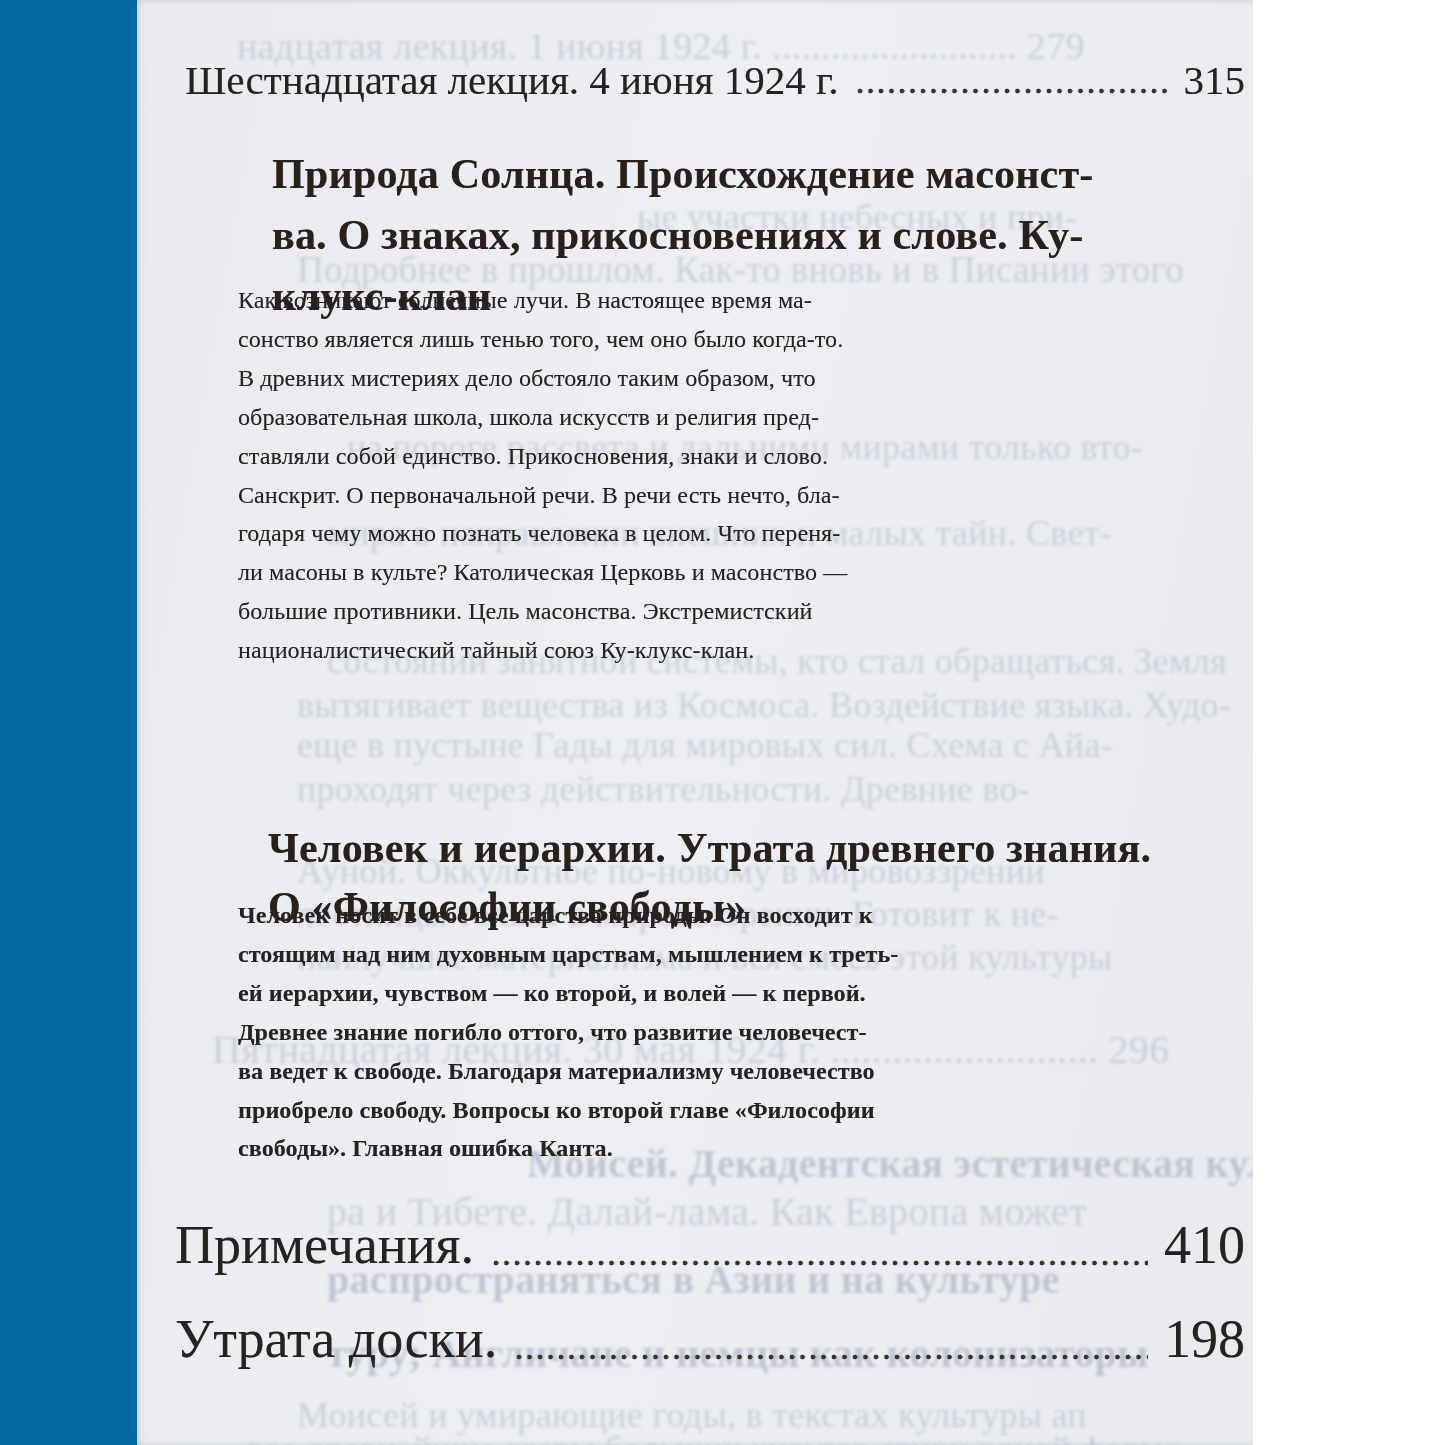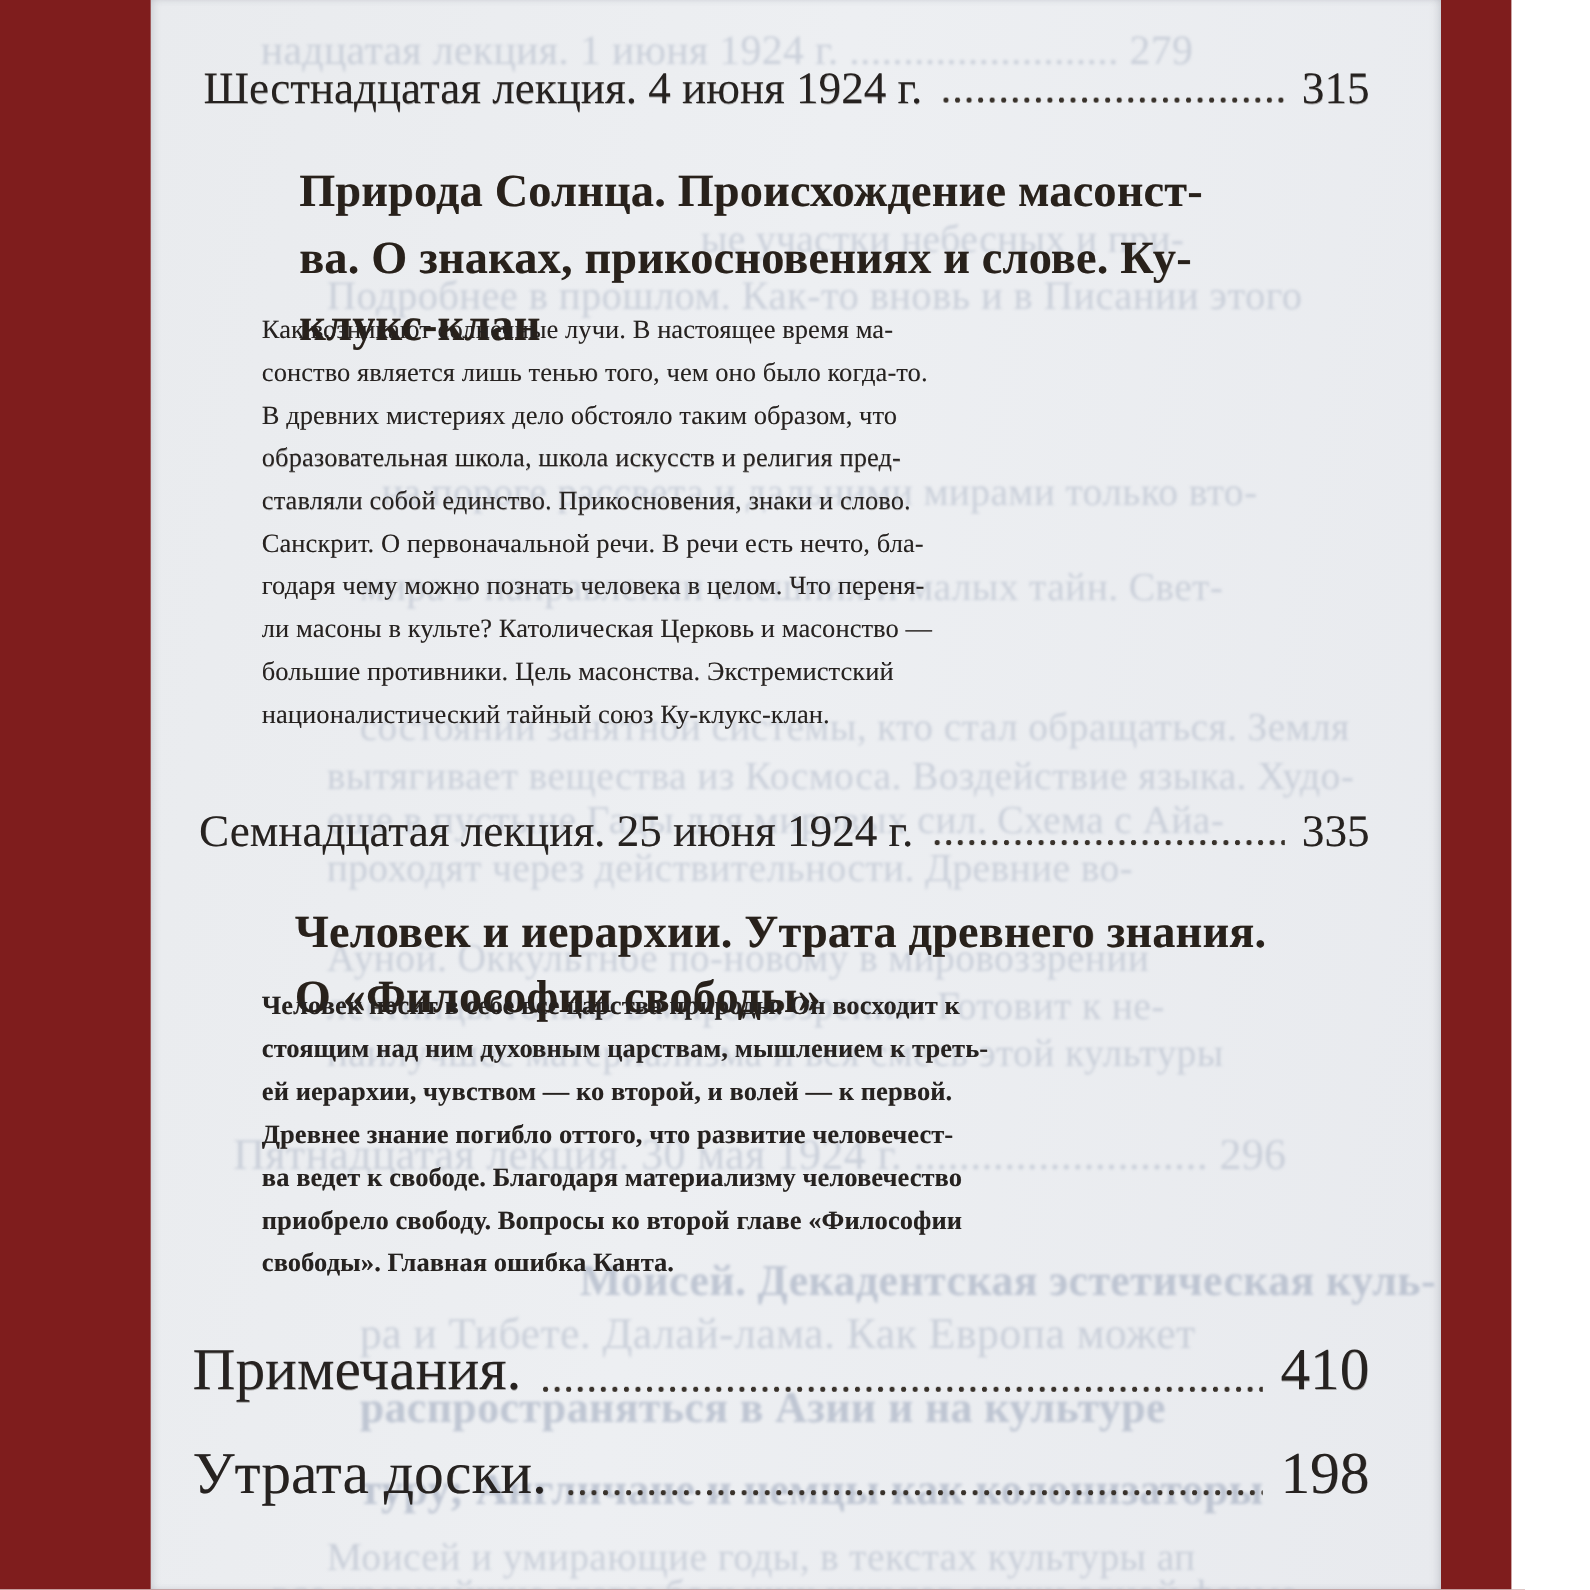--- a/index.html
+++ b/index.html
@@ -1,16 +1,16 @@
 <!DOCTYPE html>
 <html><head>
 <meta charset="utf-8">
 <style>
   html,body{margin:0;padding:0;background:#ffffff;}
-  .stage{position:relative;width:1374px;height:1445px;background:#7f1d1d;overflow:hidden;
+  .stage{position:relative;width:1253px;height:1445px;background:#0369a1;overflow:hidden;
          font-family:"Liberation Serif","DejaVu Serif",serif;}
   .page{position:absolute;left:137px;top:0;width:1173px;height:1445px;
         background:linear-gradient(100deg,#e9ebee 0%,#edeff2 45%,#e8eaee 100%);
         box-shadow:inset 4px 0 8px -3px rgba(110,115,128,.30), inset -5px 0 9px -4px rgba(110,115,128,.34);}
   
   .bleed{position:absolute;color:#a9b2c3;opacity:.5;filter:blur(1.6px);
          white-space:nowrap;z-index:1;letter-spacing:.3px;}
   .bleed.bold{font-weight:700;color:#9aa5ba;opacity:.55;}
   
   .content{position:absolute;inset:0;z-index:2;color:#262220;}
@@ -69,25 +69,20 @@
 сонство является лишь тенью того, чем оно было когда-то.
 В древних мистериях дело обстояло таким образом, что
 образовательная школа, школа искусств и религия пред-
 ставляли собой единство. Прикосновения, знаки и слово.
 Санскрит. О первоначальной речи. В речи есть нечто, бла-
 годаря чему можно познать человека в целом. Что переня-
 ли масоны в культе? Католическая Церковь и масонство —
 большие противники. Цель масонства. Экстремистский
 националистический тайный союз Ку-клукс-клан.</div>
 
-      <div class="toc-row" style="left:44px;top:733px;width:1064px;">
-        <span class="toc-title">Семнадцатая лекция. 25 июня 1924 г.</span>
-        <span class="leader"></span>
-        <span class="toc-page">335</span>
-      </div>
       <div class="subtitle" style="left:131px;top:793px;width:1000px;line-height:59px;">Человек и иерархии. Утрата древнего знания.
 О «Философии свободы»</div>
       <div class="summary" style="left:101px;top:896px;width:1030px;font-weight:bold;">Человек носит в себе все царства природы. Он восходит к
 стоящим над ним духовным царствам, мышлением к треть-
 ей иерархии, чувством — ко второй, и волей — к первой.
 Древнее знание погибло оттого, что развитие человечест-
 ва ведет к свободе. Благодаря материализму человечество
 приобрело свободу. Вопросы ко второй главе «Философии
 свободы». Главная ошибка Канта.</div>
 

